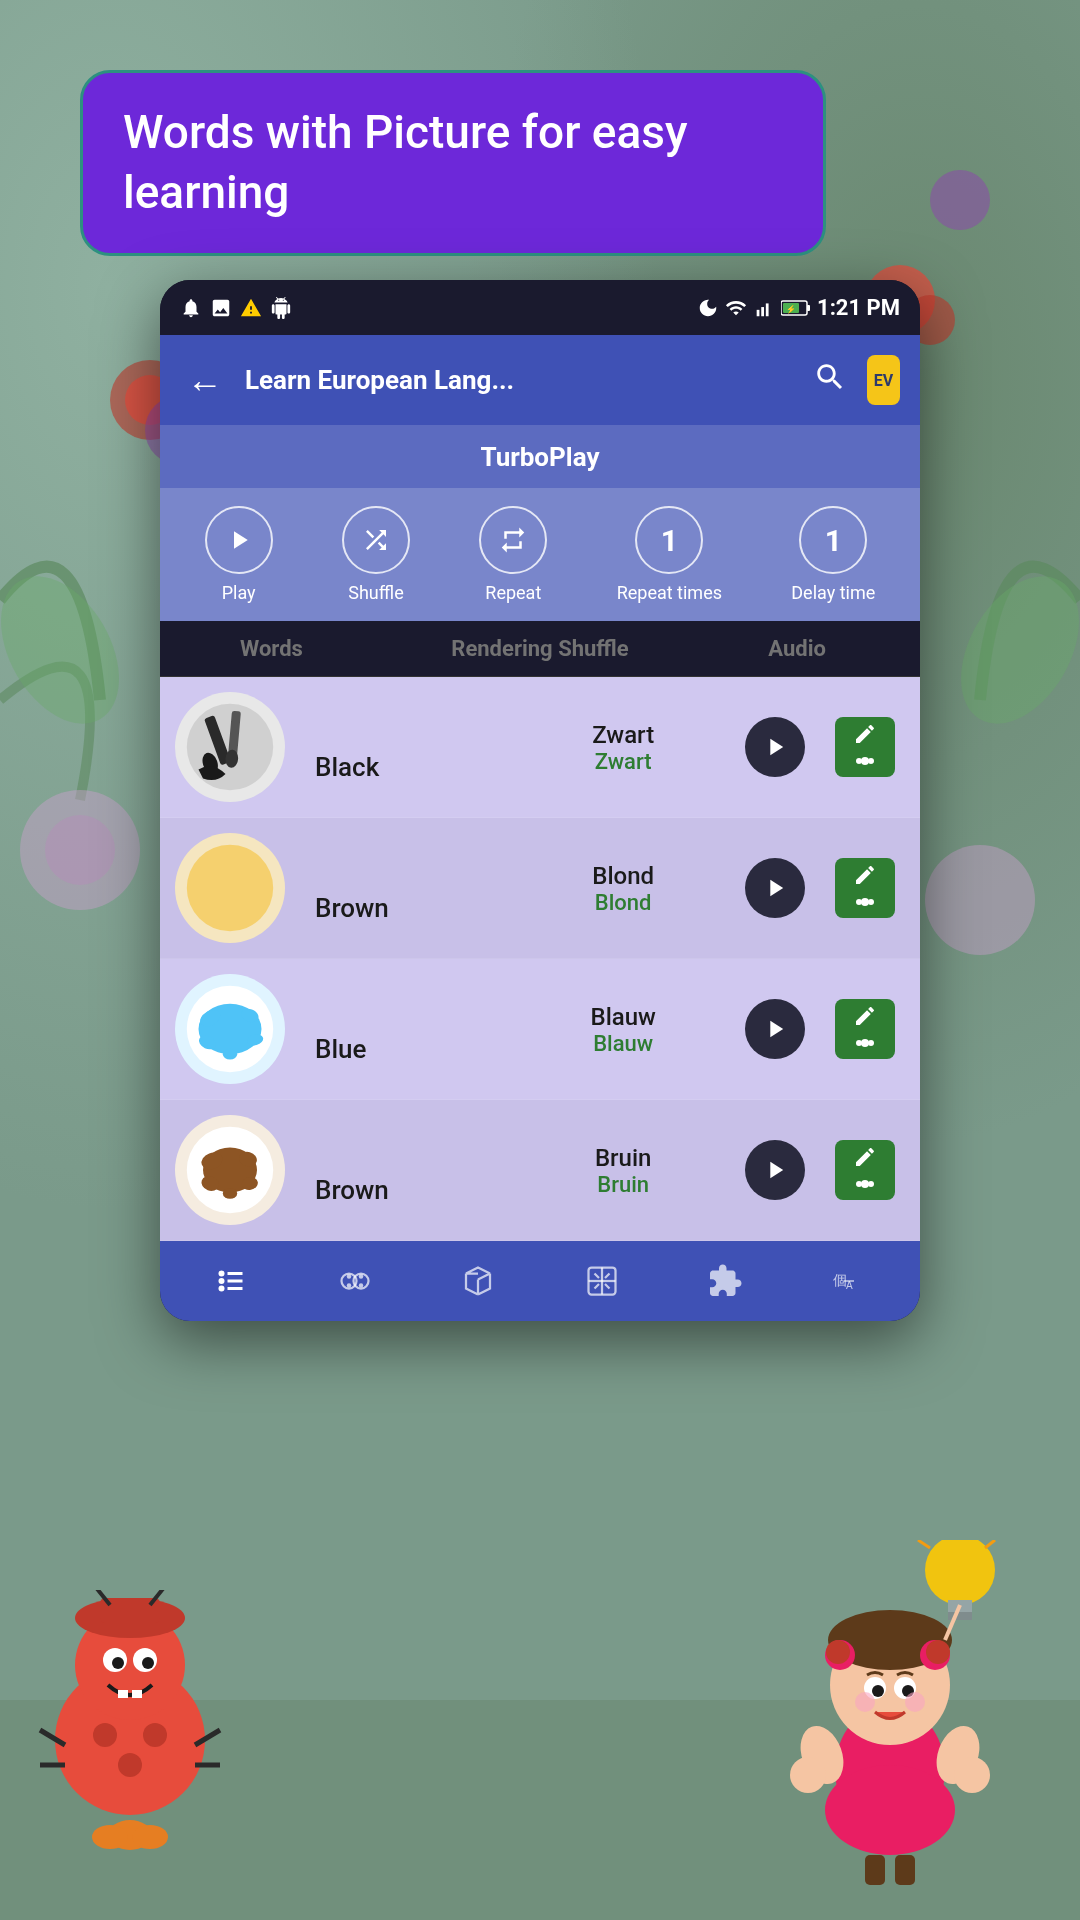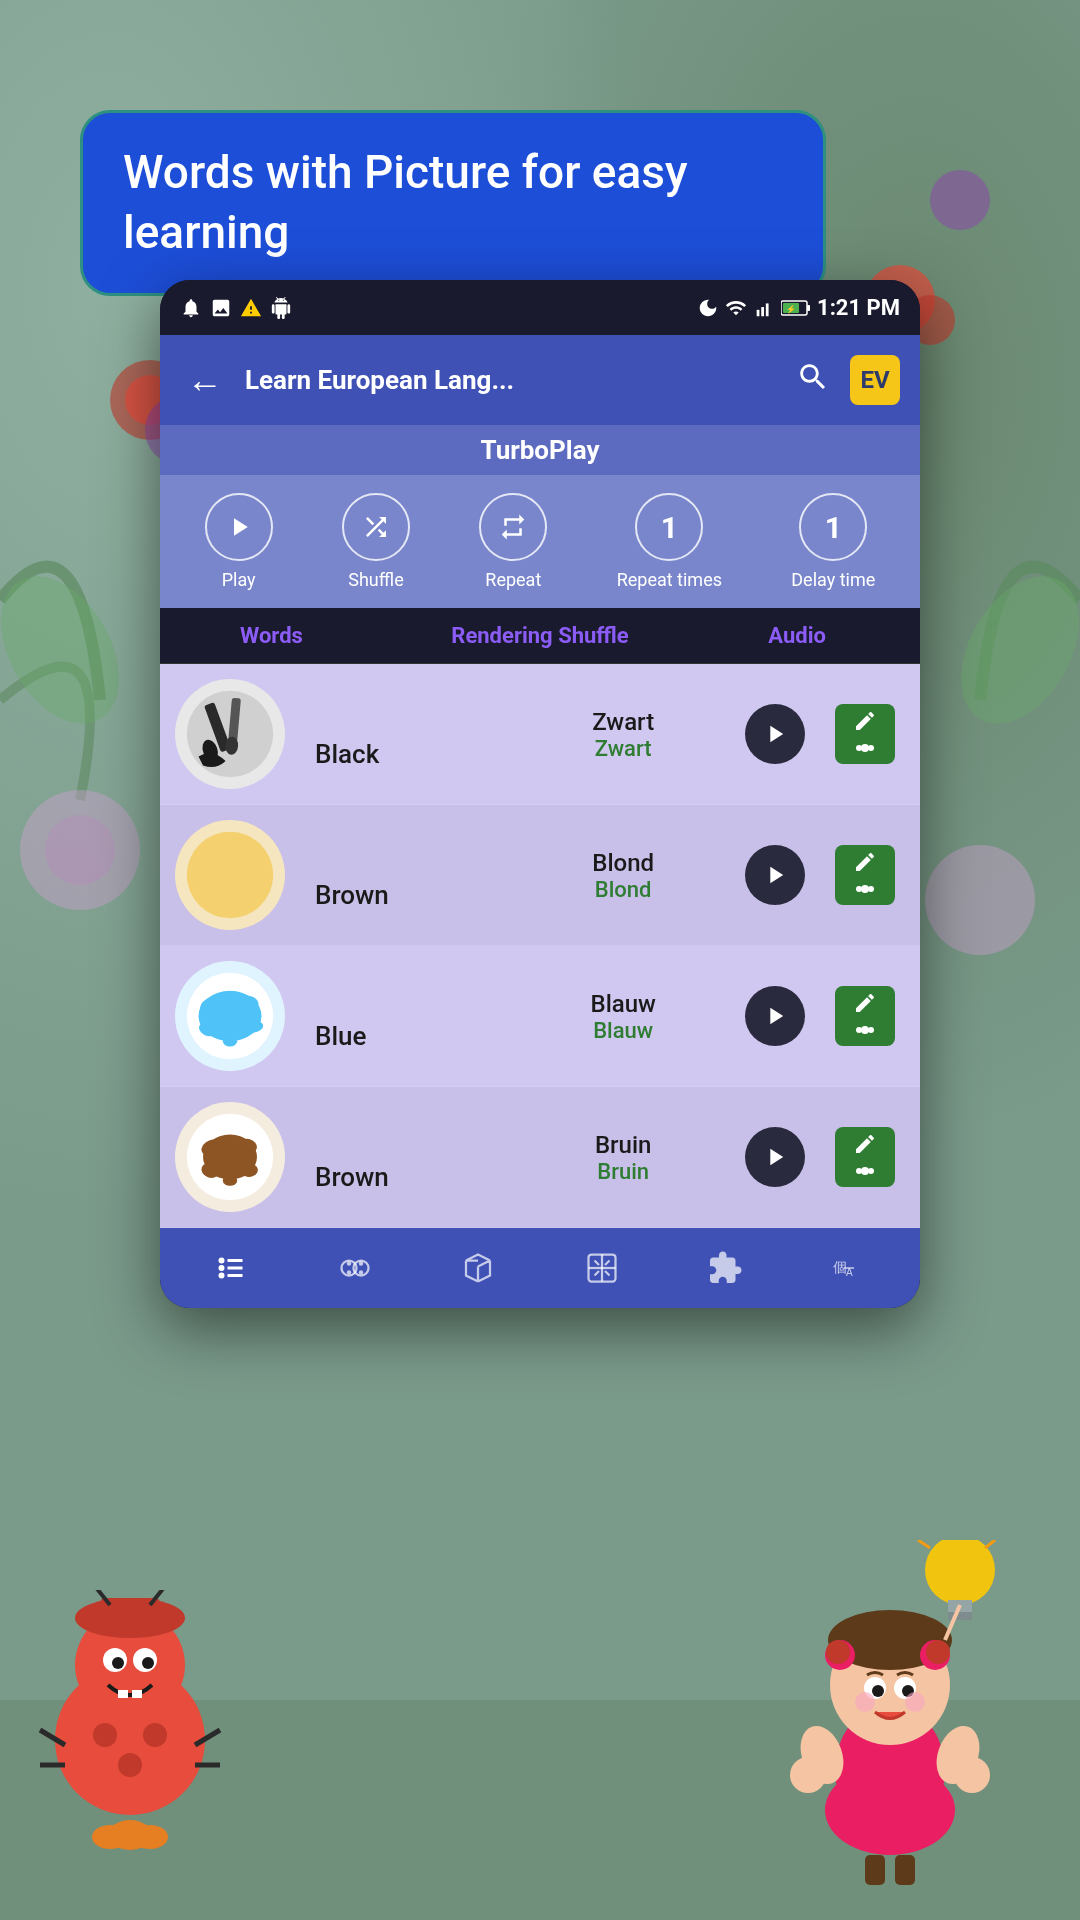--- a/index.html
+++ b/index.html
@@ -24,26 +24,25 @@
       pointer-events: none;
       z-index: 0;
     }
 
     
     .speech-bubble {
       position: absolute;
       top: 70px;
       left: 80px;
       right: 254px;
-      background: #1d4ed8;
+      background: #6d28d9;
       border-radius: 30px;
       padding: 30px 40px;
       z-index: 2;
       border: 3px solid #2d9080;
-      margin-top: 40px;
     }
     .speech-bubble-text {
       color: white;
       font-size: 46px;
       font-weight: 500;
       line-height: 1.3;
     }
 
     
     .phone-frame {
@@ -118,36 +117,36 @@
       display: flex;
       gap: 20px;
       align-items: center;
     }
     .search-icon-btn {
       color: white;
       font-size: 30px;
       cursor: pointer;
     }
     .logo-badge {
-      width: 50px;
+      width: 33px;
       height: 50px;
       background: #f5c518;
       border-radius: 8px;
       display: flex;
       align-items: center;
       justify-content: center;
-      font-size: 24px;
+      font-size: 16px;
       font-weight: bold;
       color: #2d3a6b;
     }
 
     
     .turboplay-bar {
       background: #5c6bc0;
-      height: 50px;
+      height: 63px;
       display: flex;
       align-items: center;
       justify-content: center;
     }
     .turboplay-text {
       color: white;
       font-size: 26px;
       font-weight: bold;
     }
 
@@ -189,21 +188,21 @@
 
     
     .table-header {
       background: #1a1a2e;
       display: grid;
       grid-template-columns: 1fr 1.5fr 1fr;
       padding: 15px 20px;
       border-bottom: 1px solid #333;
     }
     .th-cell {
-      color: #8b5cf6;
+      color: #737373;
       font-size: 22px;
       font-weight: bold;
       text-align: center;
     }
     .th-cell:first-child { text-align: left; padding-left: 60px; }
 
     
     .word-row {
       display: grid;
       grid-template-columns: 130px 1fr 1.2fr 80px 70px;

